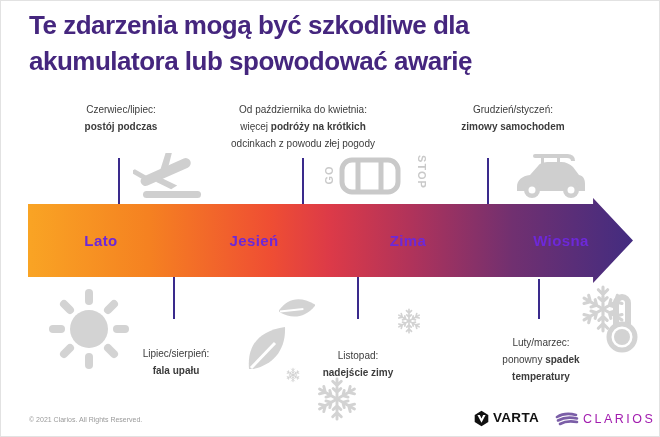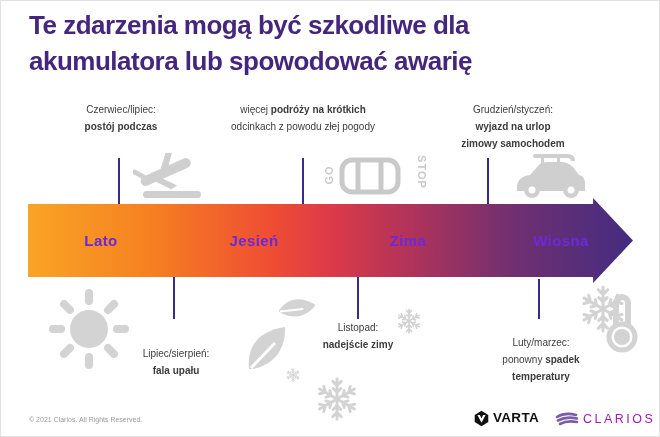--- a/index.html
+++ b/index.html
@@ -84,36 +84,36 @@
     <span>Te zdarzenia mogą być szkodliwe dla</span><br>
     <span>akumulatora lub spowodować awarię</span>
   </div>
 
   <div class="callout" style="left:120px;top:100px;">
     <div>Czerwiec/lipiec:</div>
     <div class="bold">postój podczas</div>
   </div>
 
   <div class="callout" style="left:302px;top:100px;">
+    <div>Od października do kwietnia:</div>
     <div><span>więcej </span><span class="bold">podróży na krótkich</span></div>
     <div>odcinkach z powodu złej pogody</div>
   </div>
 
   <div class="callout" style="left:512px;top:100px;">
     <div>Grudzień/styczeń:</div>
-    <div class="bold">wyjazd na urlop</div>
     <div class="bold">zimowy samochodem</div>
   </div>
 
   <div class="callout" style="left:175px;top:344px;">
     <div>Lipiec/sierpień:</div>
     <div class="bold">fala upału</div>
   </div>
 
-  <div class="callout" style="left:357px;top:318px;">
+  <div class="callout" style="left:357px;top:346px;">
     <div>Listopad:</div>
     <div class="bold">nadejście zimy</div>
   </div>
 
   <div class="callout" style="left:540px;top:333px;">
     <div>Luty/marzec:</div>
     <div><span>ponowny </span><span class="bold">spadek</span></div>
     <div class="bold">temperatury</div>
   </div>
 

